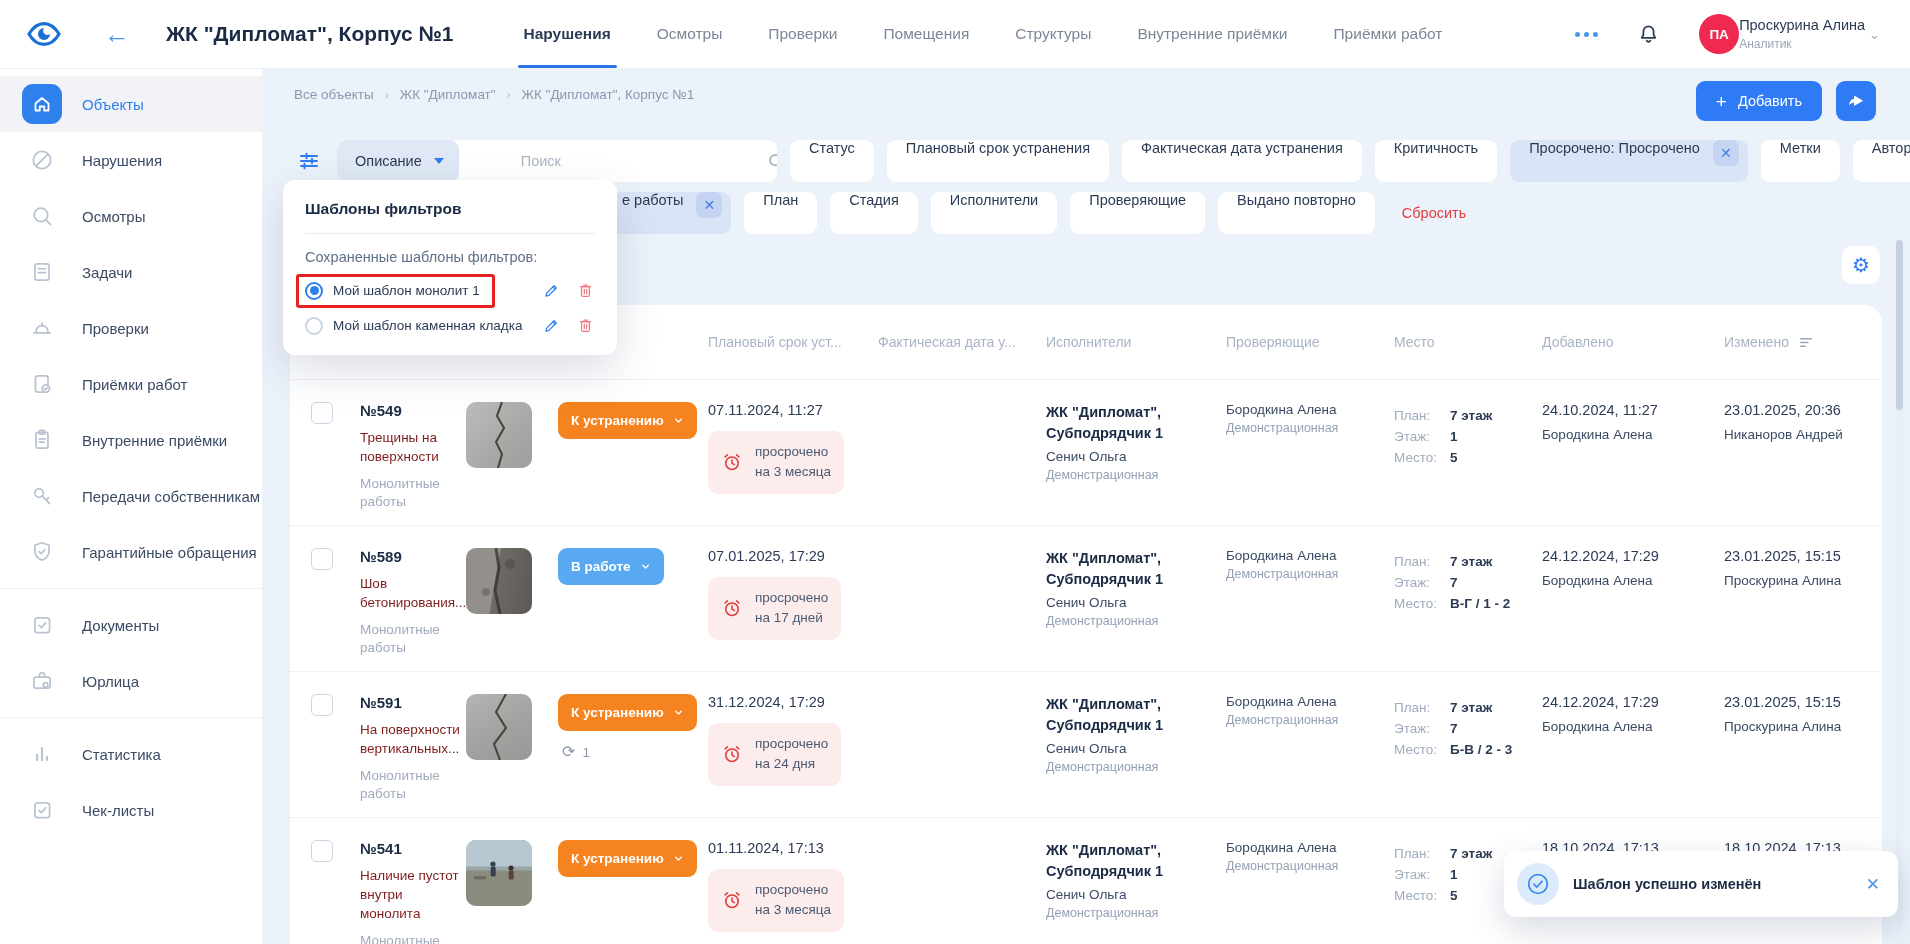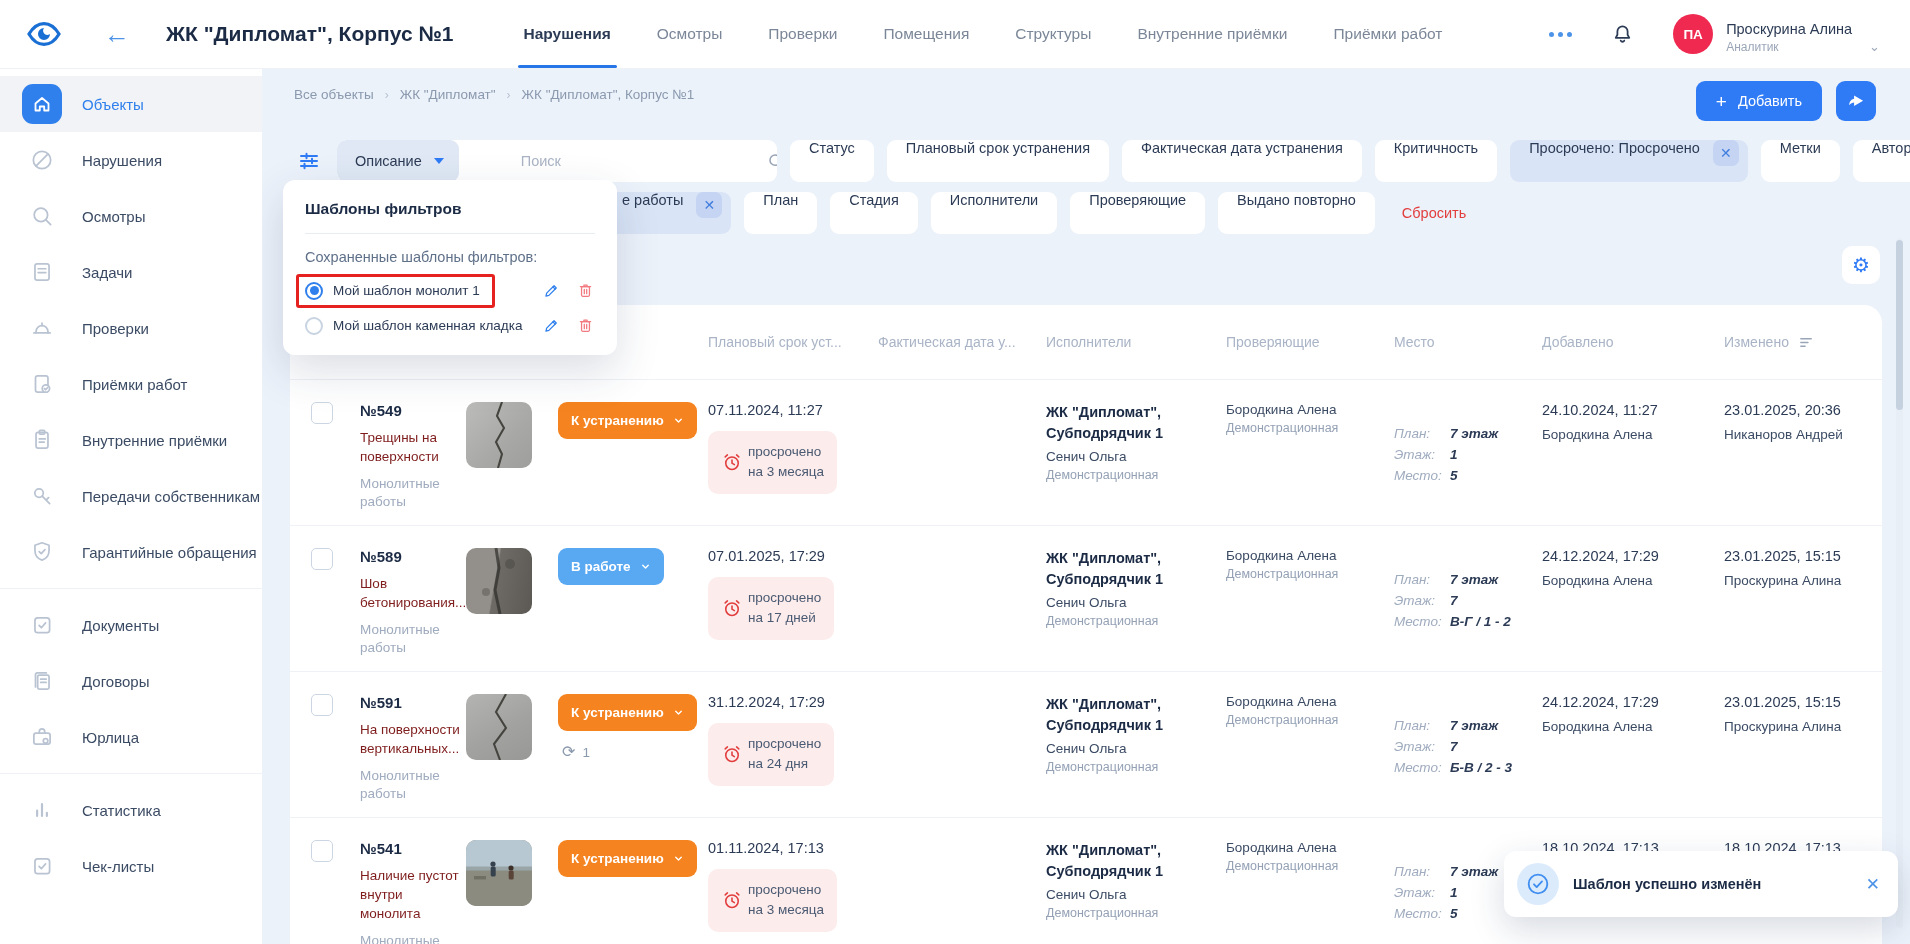--- a/index.html
+++ b/index.html
@@ -12,21 +12,21 @@
   .back{color:#4d94e8;font-size:26px;margin-right:36px;cursor:pointer;line-height:1;}
   .apptitle{font-size:21px;font-weight:700;color:#1c2b45;margin-right:70px;white-space:nowrap;}
   .tabs{display:flex;height:68px;align-items:center;gap:46px;}
   .tab{font-size:15.5px;color:#7b8798;height:68px;display:flex;align-items:center;position:relative;cursor:pointer;white-space:nowrap;}
   .tab.active{color:#2c3b55;font-weight:600;}
   .tab.active::after{content:"";position:absolute;left:-6px;right:-6px;bottom:0;height:3px;background:#2676e8;border-radius:2px;}
   .top-right{margin-left:auto;display:flex;align-items:center;gap:38px;}
   .dots{display:flex;gap:4px;cursor:pointer;}
   .dots i{width:5px;height:5px;border-radius:50%;background:#4d94e8;display:block;}
   .bell{cursor:pointer;display:flex;}
-  .userbox{display:flex;align-items:flex-end;gap:13px;cursor:pointer;}
+  .userbox{display:flex;align-items:center;gap:0;cursor:pointer;}
   .avatar{width:40px;height:40px;border-radius:50%;background:#ef2950;color:#fff;font-size:13.5px;font-weight:700;
           display:flex;align-items:center;justify-content:center;}
   .uname{font-size:14.5px;color:#2c3b55;line-height:1.2;}
   .urole{font-size:12px;color:#9aa6b8;margin-top:2px;}
   .uchev{color:#9aa6b8;font-size:13px;margin-left:4px;}
   
   .sidebar{position:absolute;top:68px;left:0;bottom:0;width:262px;background:#fff;z-index:30;
            padding-top:8px;box-sizing:border-box;}
   .side-item{height:56px;display:flex;align-items:center;padding-left:22px;gap:20px;font-size:15px;
              color:#3b4b64;cursor:pointer;white-space:nowrap;}
@@ -93,27 +93,27 @@
   .rcat{margin-top:8px;font-size:13.5px;color:#9fabbe;line-height:1.35;padding-left:14px;max-width:104px;}
   .ph{width:66px;height:66px;border-radius:10px;overflow:hidden;position:relative;}
   .ph svg{position:absolute;inset:0;width:100%;height:100%;}
   .st-btn{display:inline-flex;align-items:center;gap:9px;height:37px;padding:0 13px;border-radius:9px;color:#fff;
           font-size:13.5px;font-weight:700;cursor:pointer;white-space:nowrap;}
   .st-orange{background:#f5831f;}
   .st-blue{background:#59a8f2;}
   .repeat{margin-top:13px;color:#8a99ae;font-size:13.5px;display:flex;align-items:center;gap:7px;padding-left:4px;}
   .repeat .rg{font-size:16px;line-height:1;}
   .pdate{font-size:14.5px;color:#2c3b55;}
-  .overdue{margin-top:13px;background:#fdecec;border-radius:10px;padding:11px 13px;display:flex;gap:5px;
+  .overdue{margin-top:13px;background:#fdecec;border-radius:10px;padding:11px 13px;display:flex;gap:12px;
            align-items:center;width:max-content;}
   .ov-t{font-size:13.5px;color:#4a5a72;line-height:1.5;}
   .exl{font-size:14.5px;font-weight:700;color:#1c2b45;line-height:1.45;}
   .person{font-size:13.5px;color:#3b4b64;margin-top:5px;}
   .note{font-size:12.5px;color:#94a1b5;margin-top:4px;}
-  .place{margin-top:24px;font-style:italic;}
+  .place{margin-top:6px;}
   .place .pr{display:flex;gap:8px;margin-bottom:6px;font-size:13.5px;}
   .place .pl{color:#9fabbe;width:48px;flex:0 0 48px;}
   .place .pv{color:#2c3b55;font-weight:600;}
   .ddate{font-size:14.5px;color:#2c3b55;}
   .dname{font-size:13.5px;color:#3b4b64;margin-top:9px;}
   
   .toast{position:absolute;right:12px;bottom:27px;width:394px;height:66px;background:#fff;border-radius:12px;
          box-shadow:0 12px 34px rgba(30,50,90,.18);display:flex;align-items:center;padding:0 18px 0 13px;
          gap:14px;z-index:60;box-sizing:border-box;}
   .t-ic{width:42px;height:42px;border-radius:50%;background:#dcebfc;display:flex;align-items:center;justify-content:center;flex:0 0 42px;}
@@ -250,30 +250,20 @@
     </div>
     <div class="side-div"></div>
     <div class="side-item">
       <span class="ibox">
         <svg width="26" height="26" viewBox="0 0 24 24" stroke-linecap="round" stroke-linejoin="round" fill="none" stroke="#b9c3d2" stroke-width="1.6">
           <rect x="5.5" y="5.5" width="13.5" height="13.5" rx="2.5"></rect>
           <path d="m9.3 12.4 2.1 2.1 3.9-4.5"></path>
         </svg>
       </span>
       <span>Документы</span>
-    </div>
-    <div class="side-item">
-      <span class="ibox">
-        <svg width="26" height="26" viewBox="0 0 24 24" stroke-linecap="round" stroke-linejoin="round" fill="none" stroke="#b9c3d2" stroke-width="1.6">
-          <path d="M6 17.5V6.3c0-1 .8-1.8 1.8-1.8H16"></path>
-          <rect x="8" y="6.5" width="10.5" height="13" rx="1.5"></rect>
-          <path d="M10.8 10.3h5M10.8 13.3h5"></path>
-        </svg>
-      </span>
-      <span>Договоры</span>
     </div>
     <div class="side-item">
       <span class="ibox">
         <svg width="26" height="26" viewBox="0 0 24 24" stroke-linecap="round" stroke-linejoin="round" fill="none" stroke="#b9c3d2" stroke-width="1.6">
           <rect x="4.5" y="8.5" width="15" height="10" rx="2"></rect>
           <path d="M9.5 8.5V7a2.5 2.5 0 0 1 5 0v1.5"></path>
           <circle cx="15.3" cy="15.6" r="2.1" fill="#fff"></circle>
         </svg>
       </span>
       <span>Юрлица</span>

